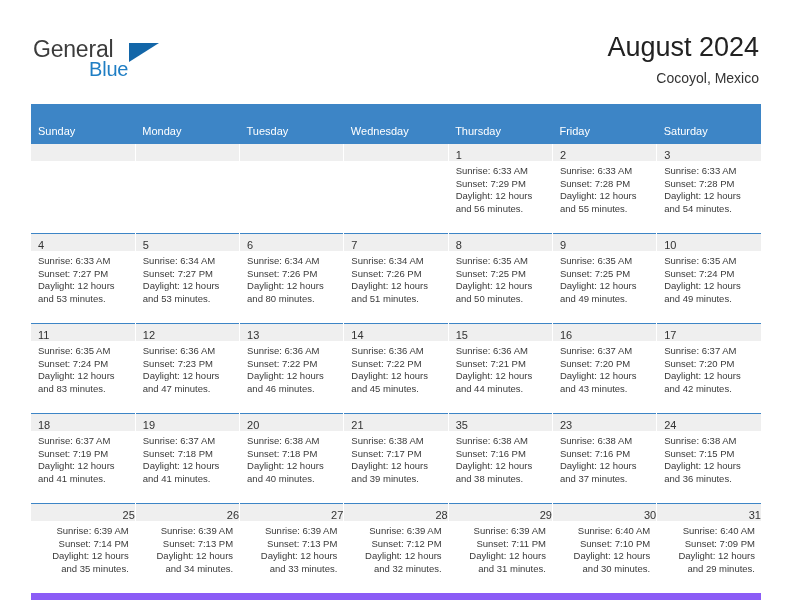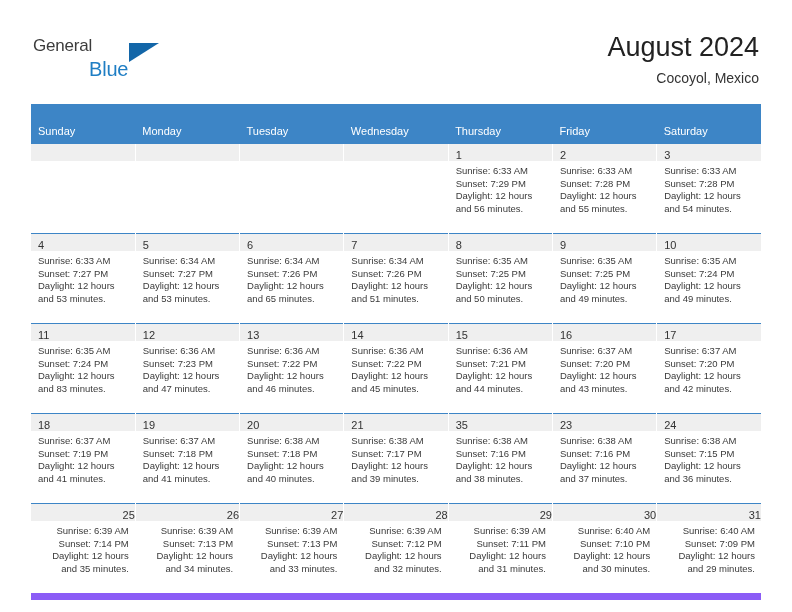--- a/index.html
+++ b/index.html
@@ -35,21 +35,21 @@
     position: absolute;
     left: 33px;
     top: 36px;
     width: 170px;
     height: 52px;
   }
   .logo-general {
     position: absolute;
     left: 0;
     top: 0;
-    font-size: 17px;
+    font-size: 23px;
     color: #3c3c3c;
     letter-spacing: -0.2px;
     font-family: "Liberation Sans", sans-serif;
   }
   .logo-blue {
     position: absolute;
     left: 56px;
     top: 22px;
     font-size: 20px;
     color: #1f7ec4;
@@ -271,21 +271,21 @@
               </div>
             </div>
           </td>
           <td>
             <div class="cell">
               <div class="daynum-band"><span class="daynum">6</span></div>
               <div class="cell-body">
                 <div class="cell-line">Sunrise: 6:34 AM</div>
                 <div class="cell-line">Sunset: 7:26 PM</div>
                 <div class="cell-line">Daylight: 12 hours</div>
-                <div class="cell-line">and 65 minutes.</div>
+                <div class="cell-line">and 80 minutes.</div>
               </div>
             </div>
           </td>
           <td>
             <div class="cell">
               <div class="daynum-band"><span class="daynum">7</span></div>
               <div class="cell-body">
                 <div class="cell-line">Sunrise: 6:34 AM</div>
                 <div class="cell-line">Sunset: 7:26 PM</div>
                 <div class="cell-line">Daylight: 12 hours</div>

